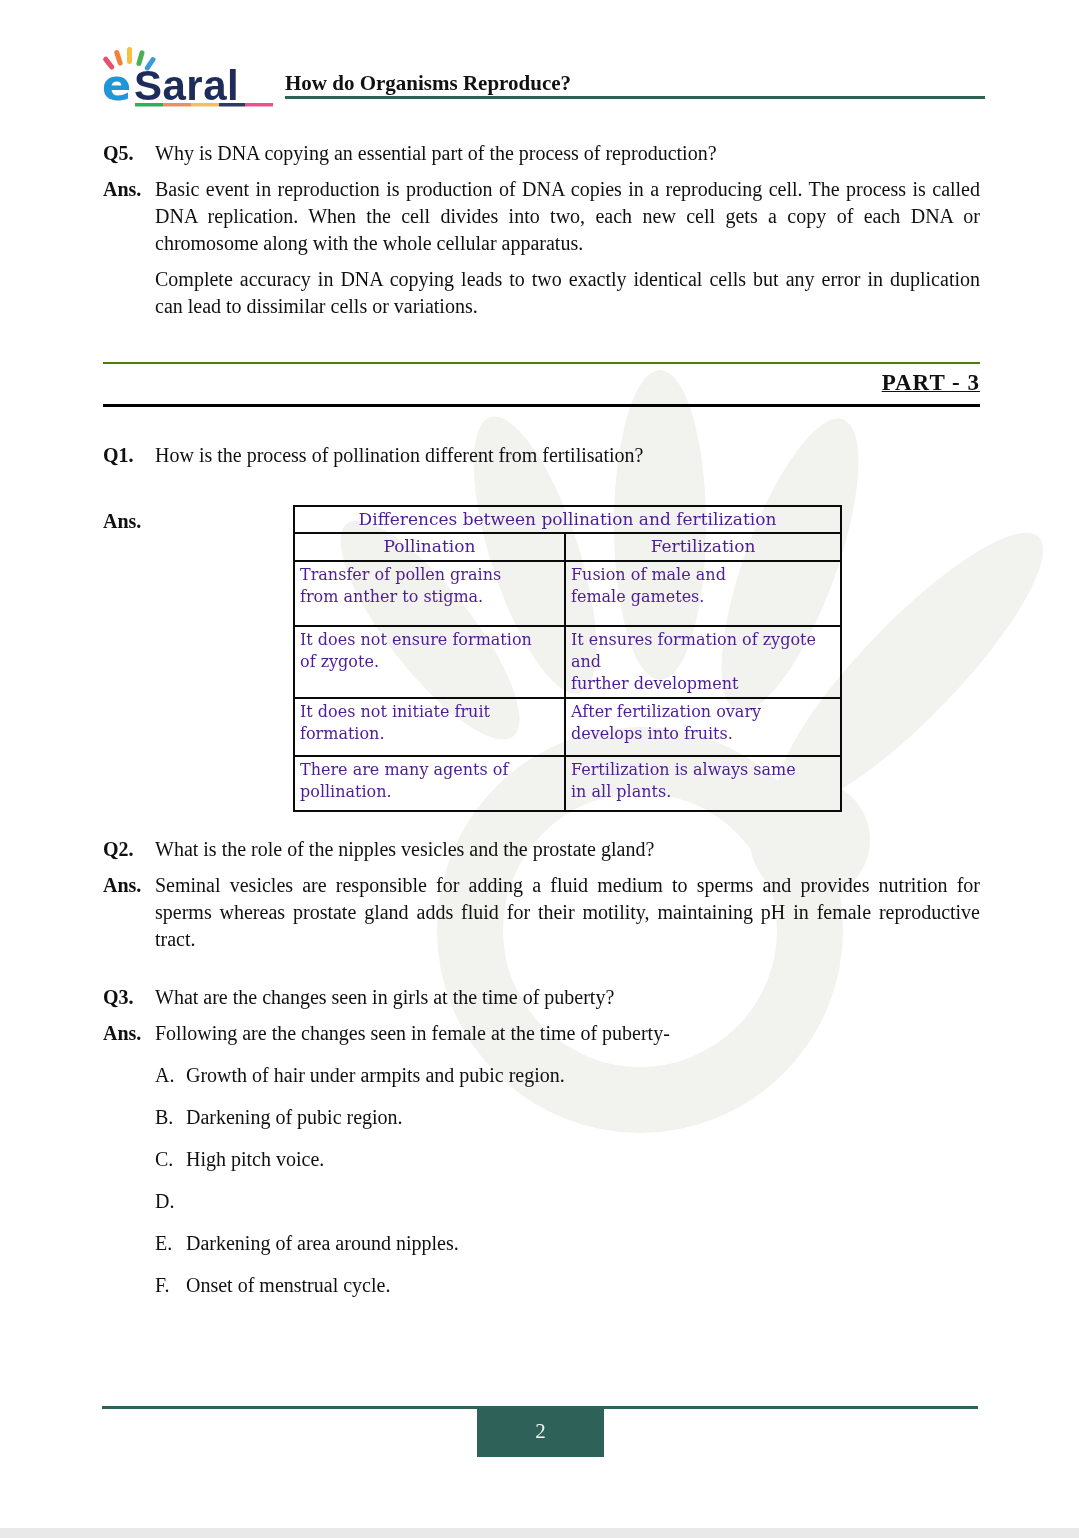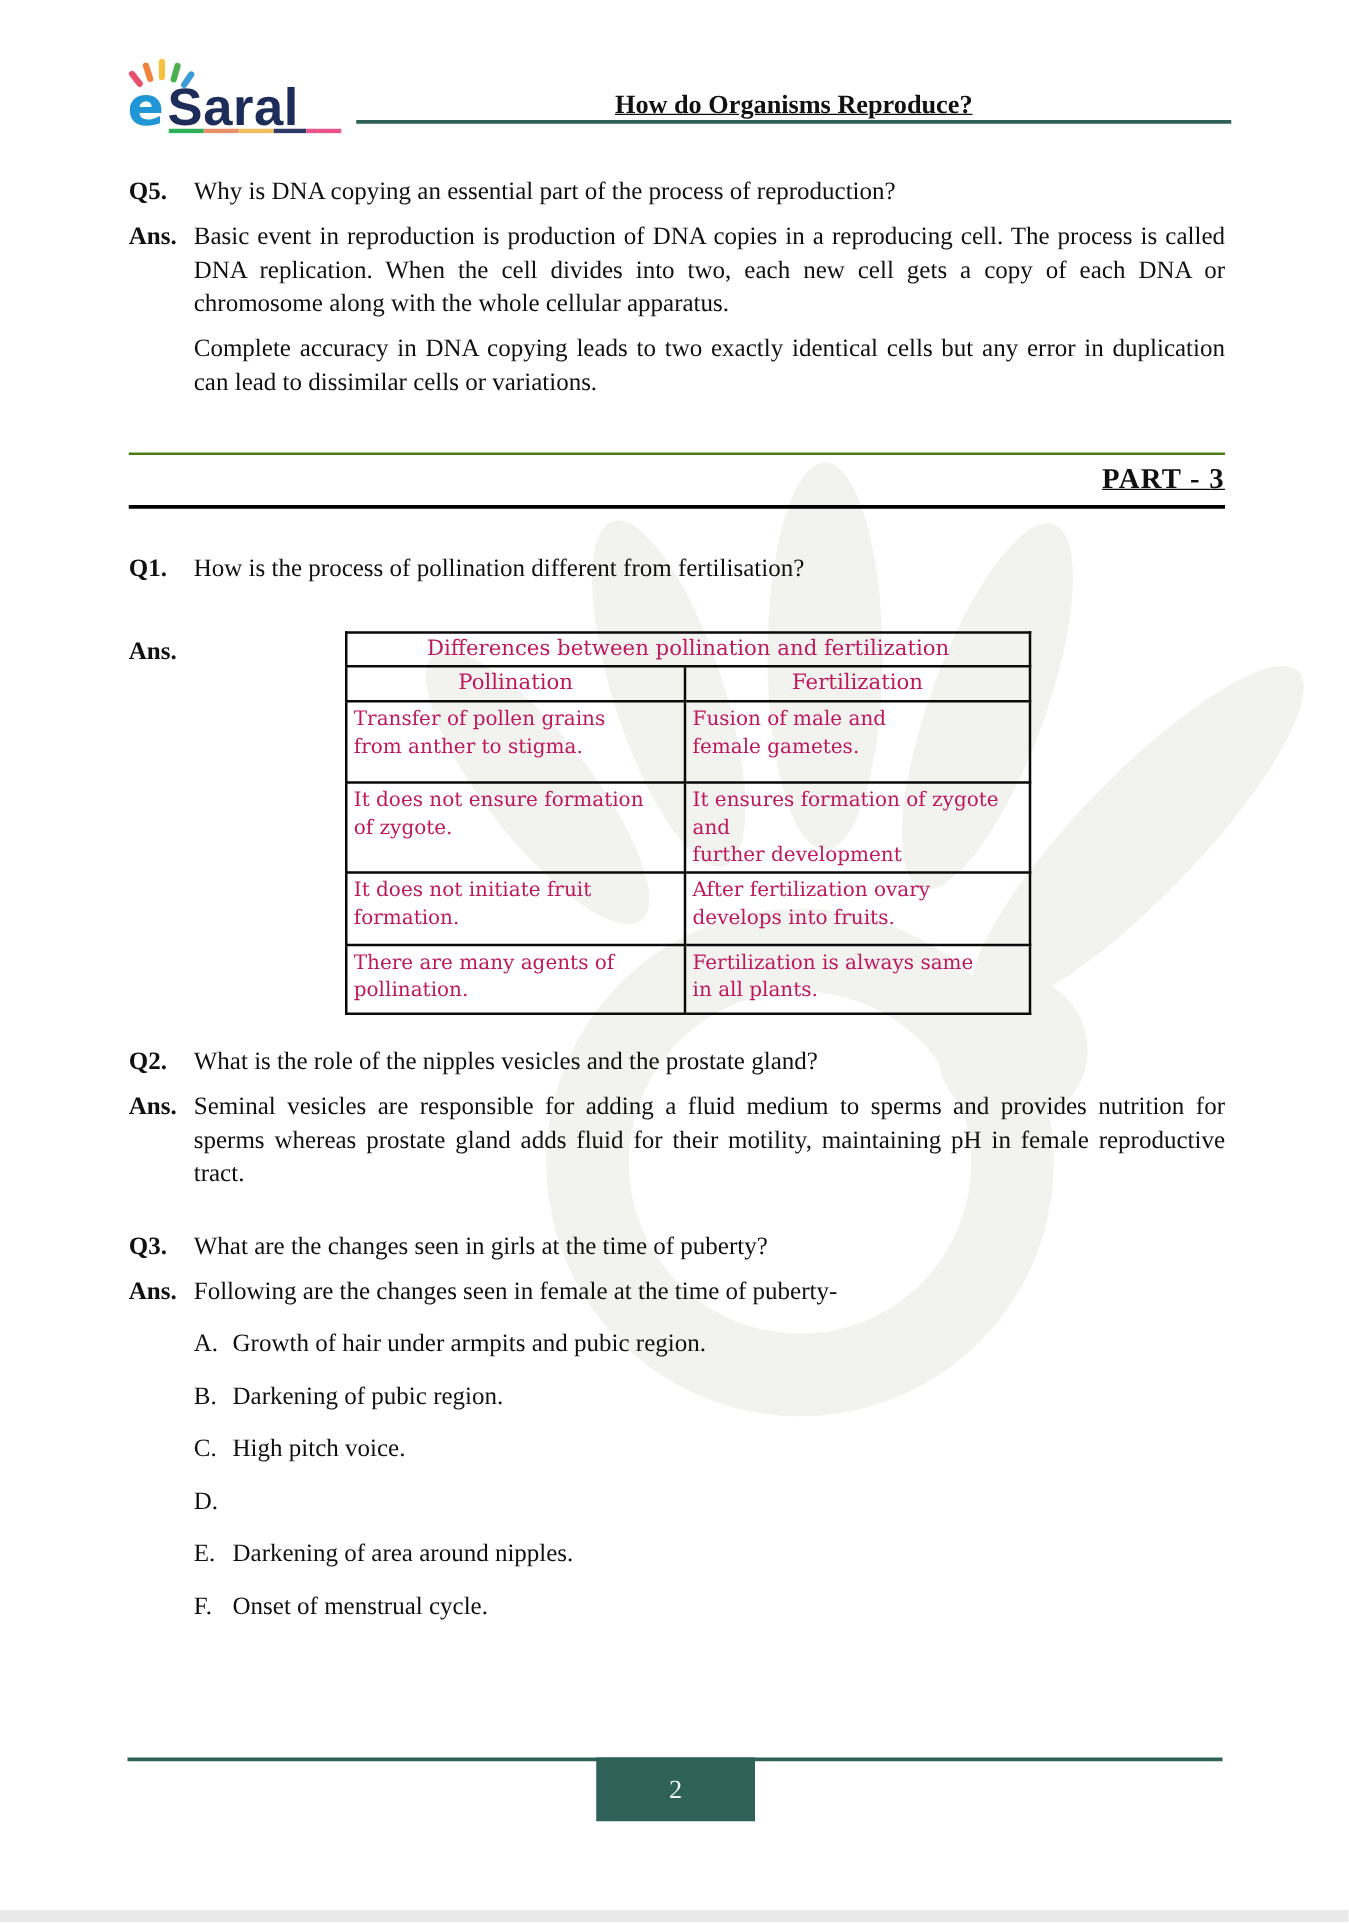--- a/index.html
+++ b/index.html
@@ -14,22 +14,21 @@
   }
   
   .watermark {
     position:absolute; left:250px; top:360px; z-index:0;
   }
   
   .logo { position:absolute; left:98px; top:46px; z-index:2; }
   .header-rule {
     position:absolute; left:285px; top:70px; width:700px; height:29px;
     border-bottom:3px solid #2e6158; z-index:1;
-    text-align:center;
-    text-decoration:underline;
+    text-align:left;
   }
   .page-title {
     font-weight:bold; font-size:21px; color:#111;
     line-height:26px;
   }
   
   .block { position:absolute; left:103px; width:877px; z-index:1; }
   .qa-row { display:flex; align-items:flex-start; }
   .qlabel { flex:none; width:52px; font-weight:bold; font-size:20px; line-height:27px; }
   .qbody  { flex:1; font-size:20px; line-height:27px; }
@@ -39,24 +38,24 @@
   
   .part-banner {
     border-top:2px solid #4d7c0f; border-bottom:3px solid #000;
     text-align:right; padding:6px 0 8px;text-decoration:underline;
   }
   .part-banner span { font-weight:bold; font-size:23px; letter-spacing:1px; }
   
   .ans-label-abs { position:absolute; left:103px; top:508px; z-index:1;
     font-weight:bold; font-size:20px; line-height:27px; }
   .diff-table {
-    position:absolute; left:276px; top:505px; z-index:1;
+    position:absolute; left:293px; top:505px; z-index:1;
     border-collapse:collapse;
     font-family:"DejaVu Serif", serif;
-    font-size:16px; line-height:1.38; color:#be185d;
+    font-size:16px; line-height:1.38; color:#4c1d95;
     background:transparent;
   }
   .diff-table th, .diff-table td { border:2px solid #0a0a0a; }
   .diff-table th { font-weight:normal; font-size:17px; padding:1px 4px; text-align:center; }
   .diff-table td {
     vertical-align:top; padding:2px 5px; white-space:pre-line;
   }
   .col-poll { width:271px; }
   .col-fert { width:276px; }
   .row-h1 { height:65px; } .row-h2 { height:57px; }

